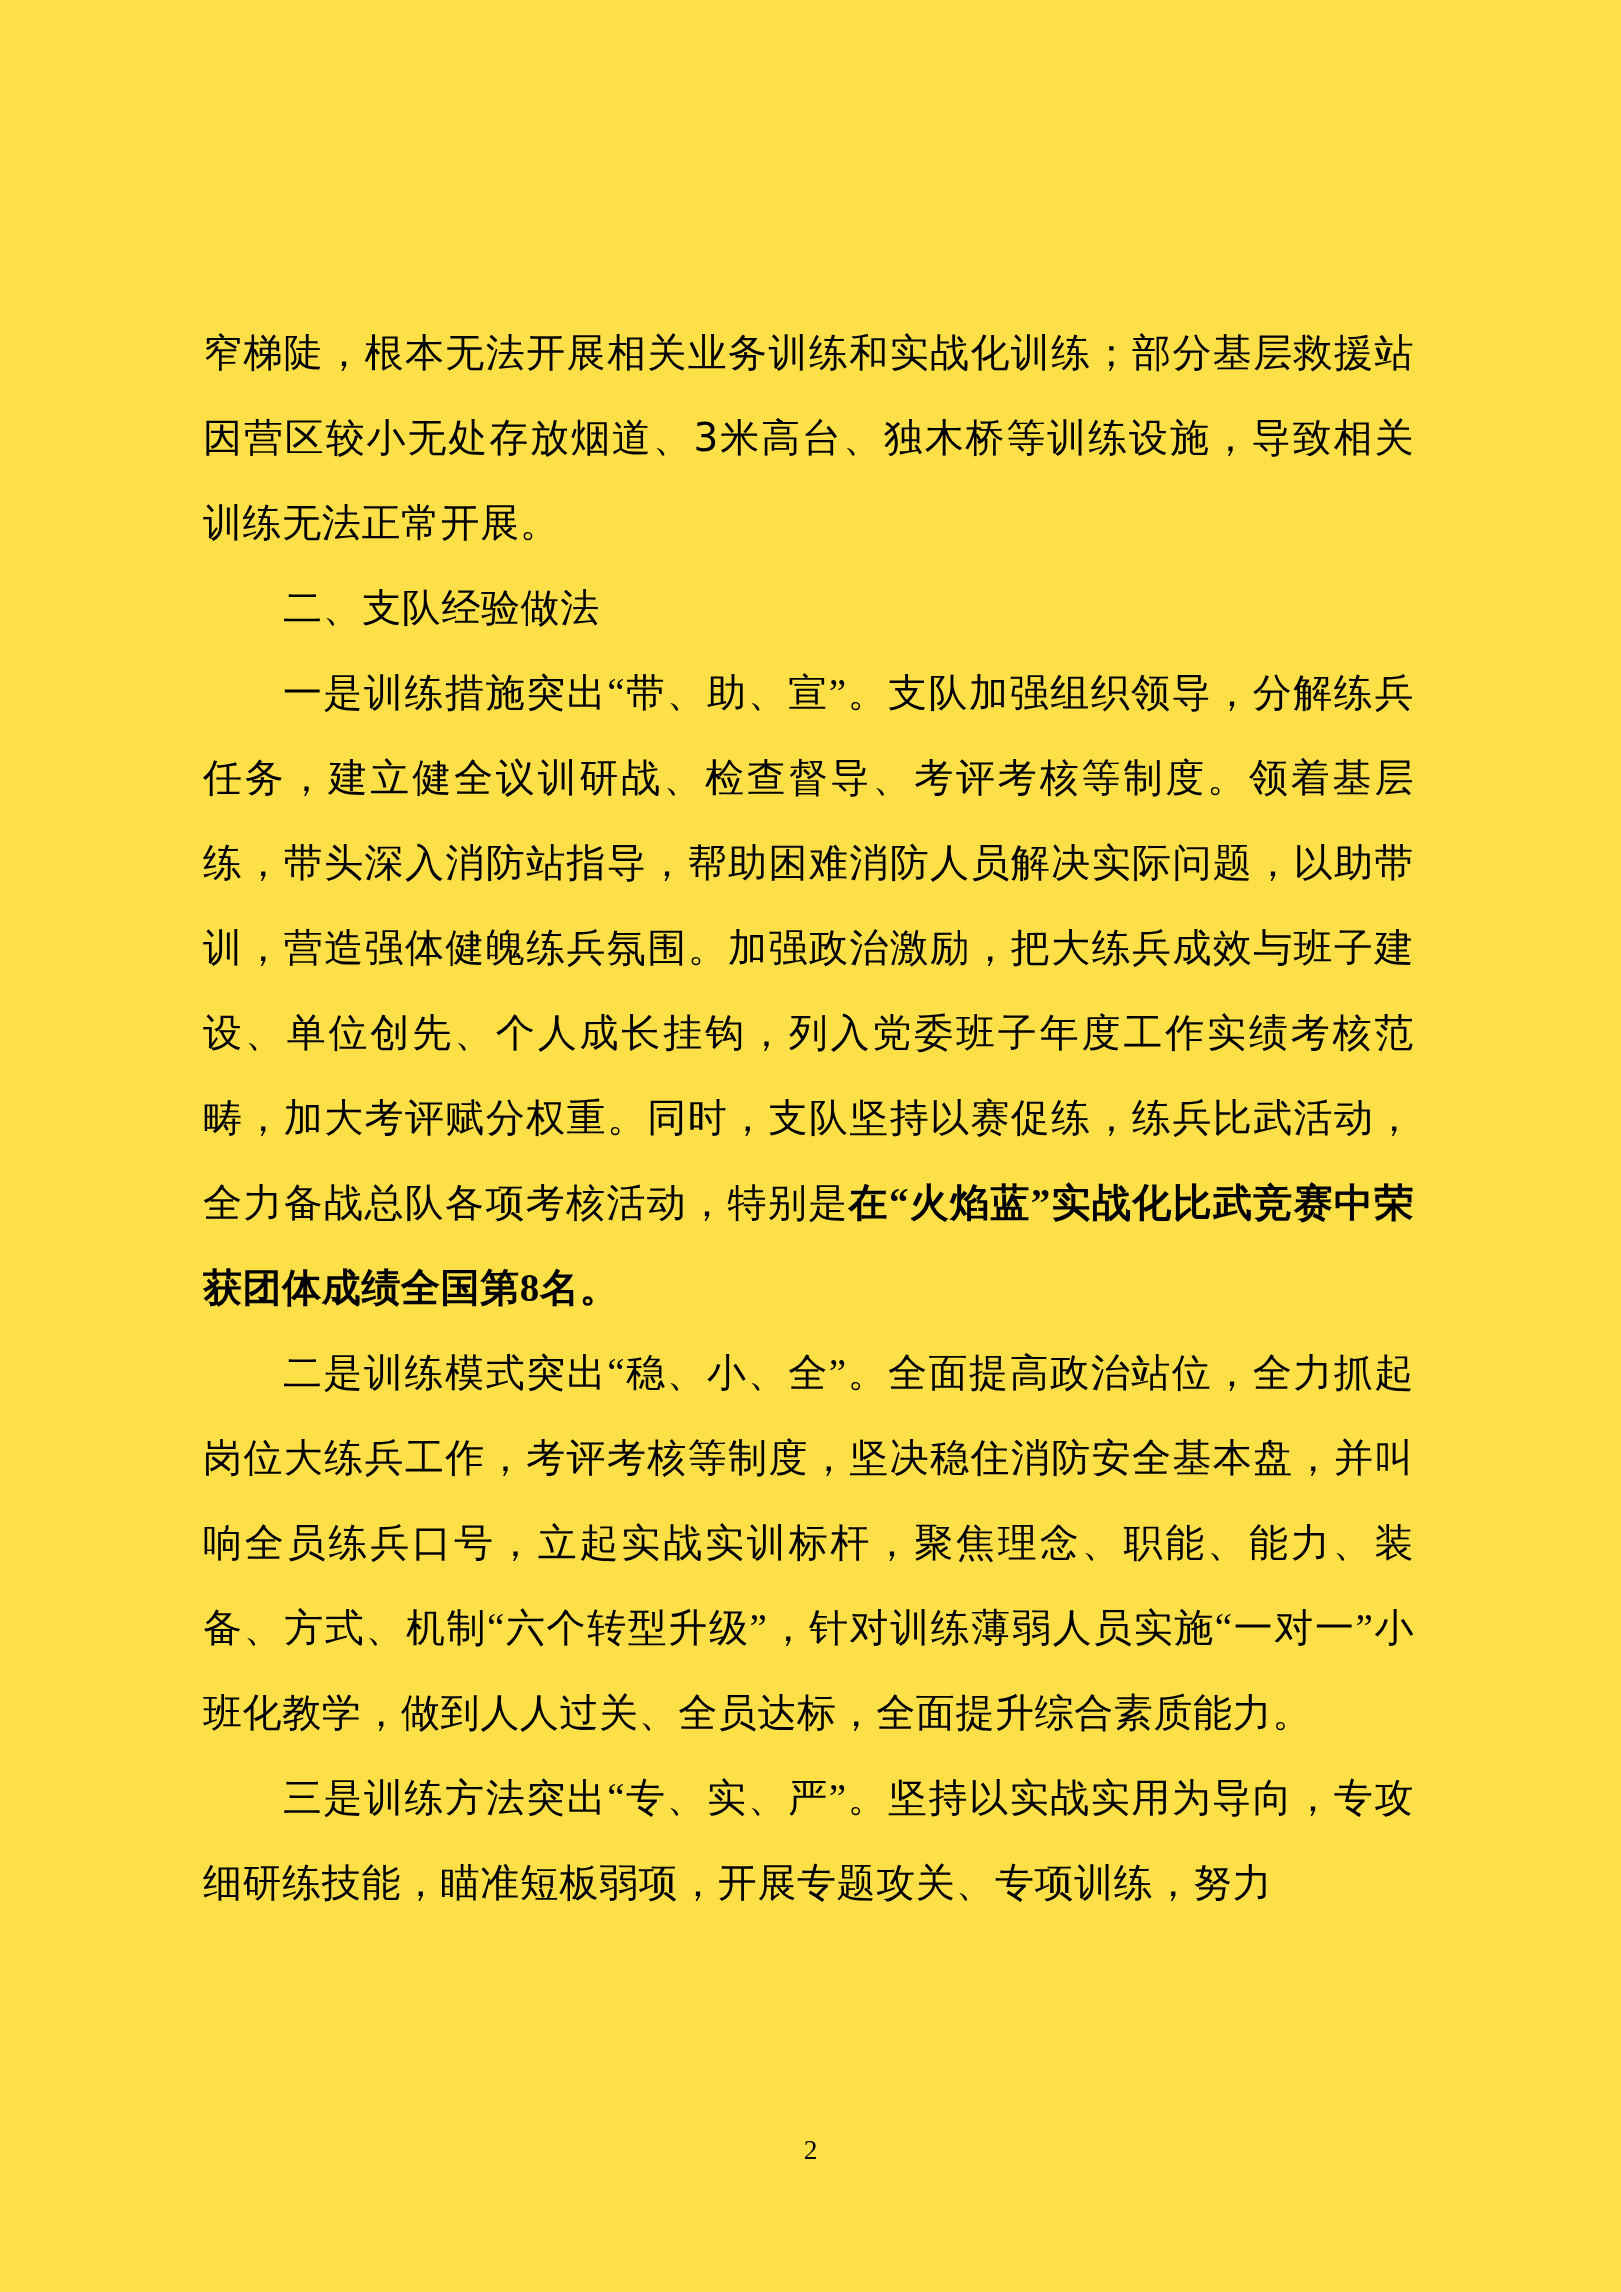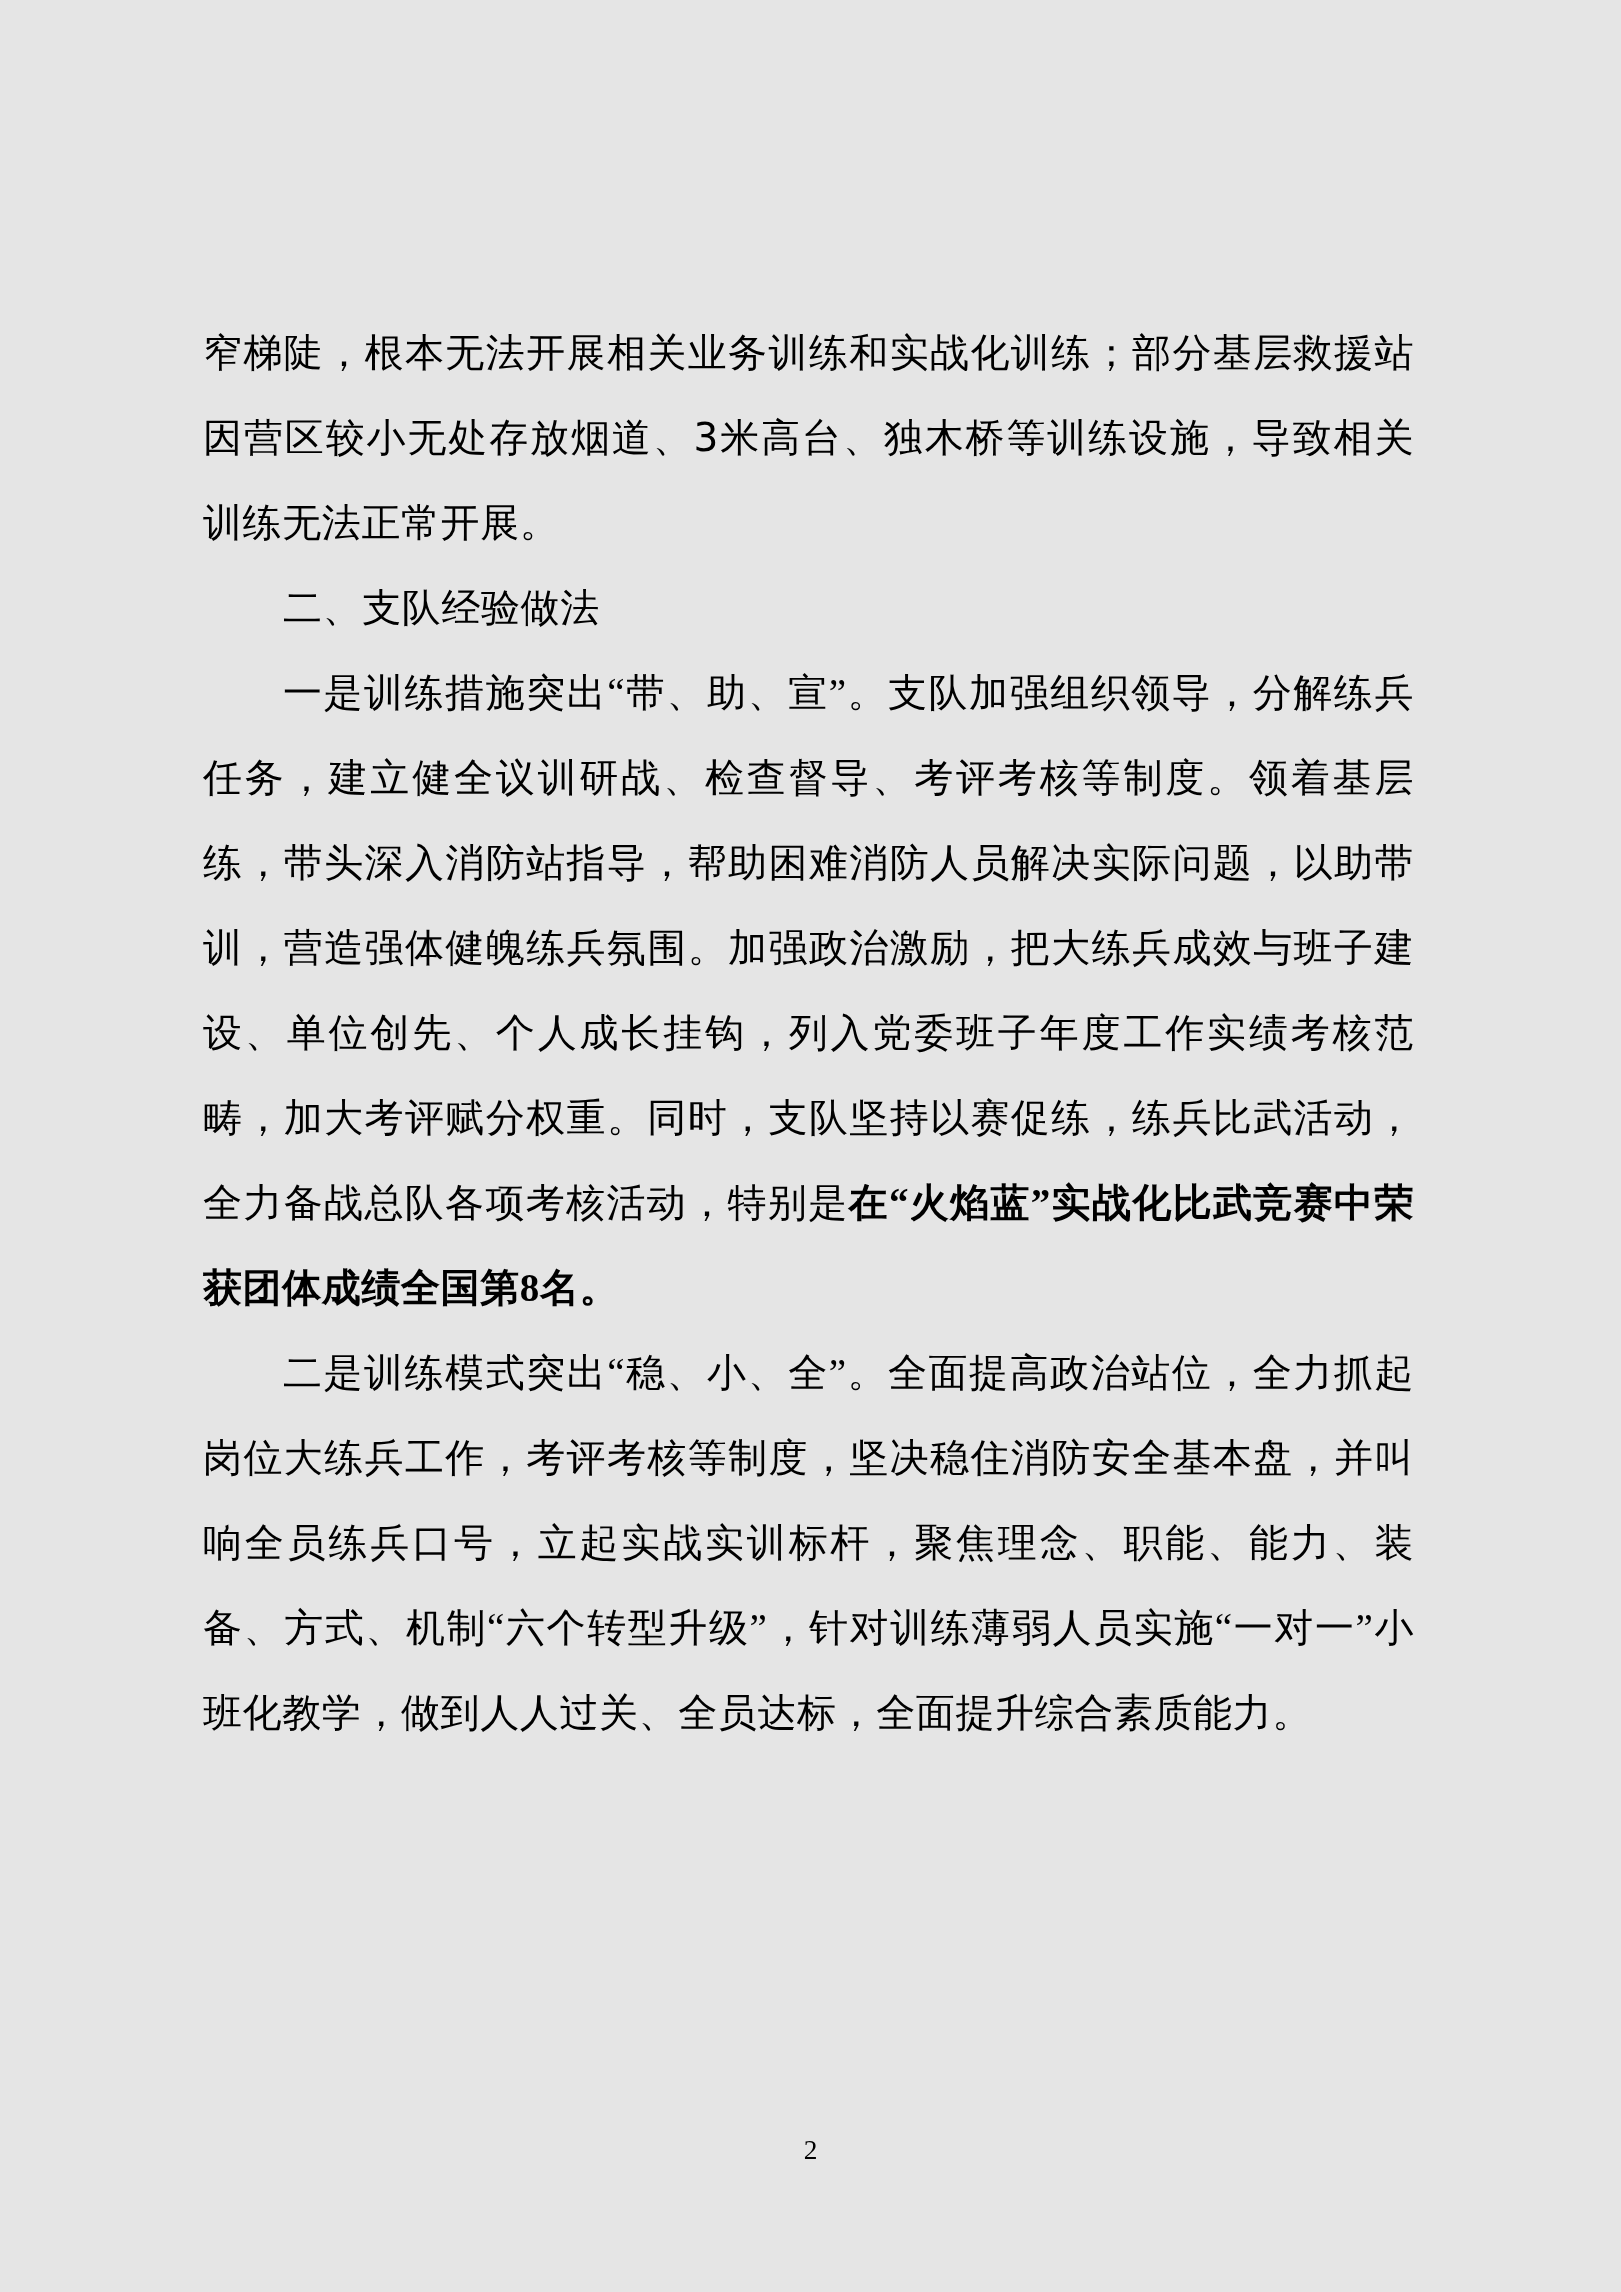--- a/index.html
+++ b/index.html
@@ -12,21 +12,21 @@
       height: 2293px;
       position: relative;
       overflow: hidden;
       font-family: "DejaVu Sans", "Liberation Sans", sans-serif;
       color: #000000;
     }
     .page {
       position: absolute;
       left: 0; top: 0;
       width: 1621px; height: 2293px;
-      background: #e5e5e5;
+      background: #fde047;
     }
     .body-text {
       position: absolute;
       left: 203px;
       top: 310px;
       width: 1211px;
       font-size: 39px;
       line-height: 85px;
       letter-spacing: 0.6px;
       text-align: justify;
@@ -67,17 +67,20 @@
     </p>
     <p class="para indent">
       <span>二、支队经验做法</span>
     </p>
     <p class="para indent">
       <span>一是训练措施突出“带、助、宣”。支队加强组织领导，分解练兵任务，建立健全议训研战、检查督导、考评考核等制度。领着基层练，带头深入消防站指导，帮助困难消防人员解决实际问题，以助带训，营造强体健魄练兵氛围。加强政治激励，把大练兵成效与班子建设、单位创先、个人成长挂钩，列入党委班子年度工作实绩考核范畴，加大考评赋分权重。同时，支队坚持以赛促练，练兵比武活动，全力备战总队各项考核活动，特别是</span><span class="bold">在“火焰蓝”实战化比武竞赛中荣获团体成绩全国第8名。</span>
     </p>
     <p class="para indent">
       <span>二是训练模式突出“稳、小、全”。全面提高政治站位，全力抓起岗位大练兵工作，考评考核等制度，坚决稳住消防安全基本盘，并叫响全员练兵口号，立起实战实训标杆，聚焦理念、职能、能力、装备、方式、机制“六个转型升级”，针对训练薄弱人员实施“一对一”小班化教学，做到人人过关、全员达标，全面提升综合素质能力。</span>
     </p>
+    <p class="para indent">
+      <span>三是训练方法突出“专、实、严”。坚持以实战实用为导向，专攻细研练技能，瞄准短板弱项，开展专题攻关、专项训练，努力</span>
+    </p>
   </div>
 
   <div class="page-number">2</div>
 </div>
 
 
 </body></html>

